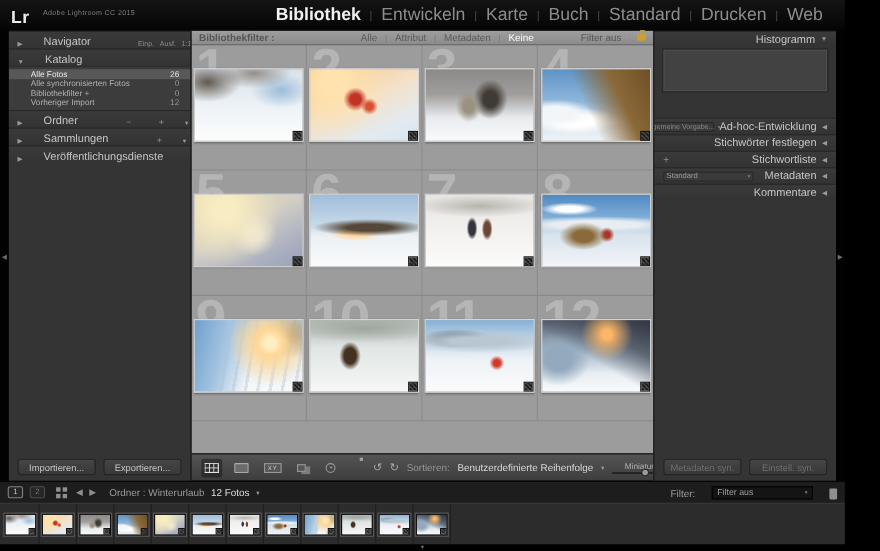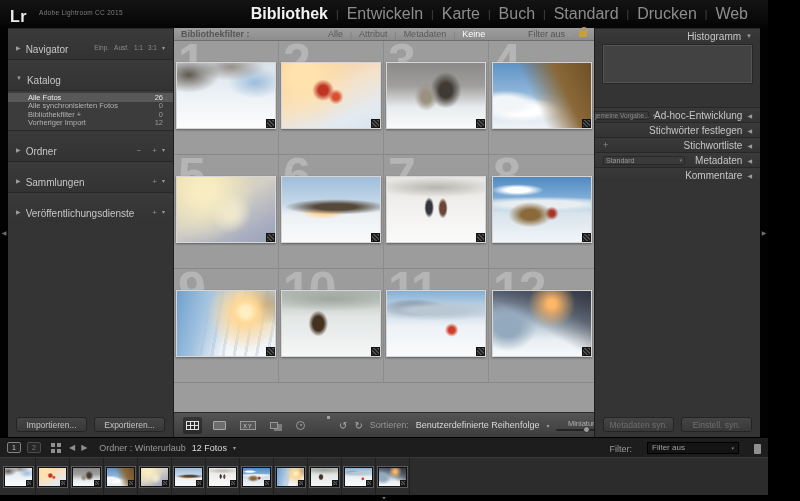--- a/index.html
+++ b/index.html
@@ -21,21 +21,21 @@
   .mod-sep { color:#4a4a4a; font-size:10px; }
 
   
   .main { flex:1 1 auto; display:flex; min-height:0; }
   .edge { width:8px; background:#020202; display:flex; align-items:center; justify-content:center; color:#6e6e6e; font-size:6px; flex:0 0 8px; }
 
   
   .panel { width:166px; flex:0 0 166px; background:#343434; position:relative; color:#bcbcbc; overflow:hidden; }
   .panel.left { border-right:1px solid #1c1c1c; }
   .panel.right { border-left:1px solid #1c1c1c; }
-  .phead { height:16px; display:flex; align-items:flex-start; gap:5px; padding:15px 8px; border-top:1px solid #272727;
+  .phead { height:16px; display:flex; align-items:flex-end; gap:19px; padding:0 8px; border-top:1px solid #272727;
            background:linear-gradient(#3a3a3a,#333333); font-size:10px; color:#c6c6c6; white-space:nowrap; }
   .tri { font-size:6px; color:#9a9a9a; flex:0 0 auto; }
   .phead .spring { flex:1; }
   .nav-zoom { font-size:6.5px; color:#8b8b8b; margin-left:5px; }
   .hdr-ctl { font-size:8px; color:#8f8f8f; margin-left:6px; }
   .kbox { background:#3c3c3c; padding:2px 0 3px; border-top:1px solid #2c2c2c; }
   .krow { display:flex; align-items:center; height:8.5px; padding:0 10px 0 20px; font-size:7.5px; color:#b2b2b2; white-space:nowrap; }
   .krow.selected { background:#585858; color:#eaeaea; }
   .klabel { overflow:hidden; }
   .kcount { margin-left:auto; color:#9a9a9a; }

